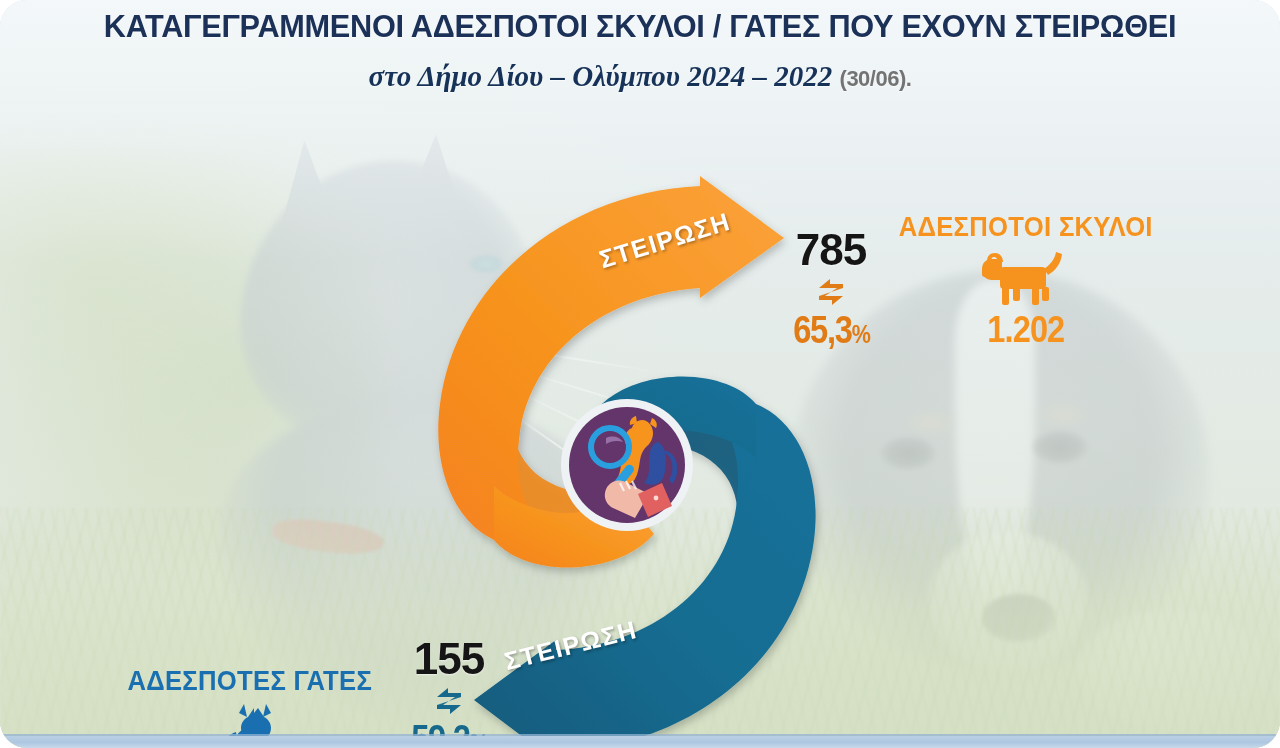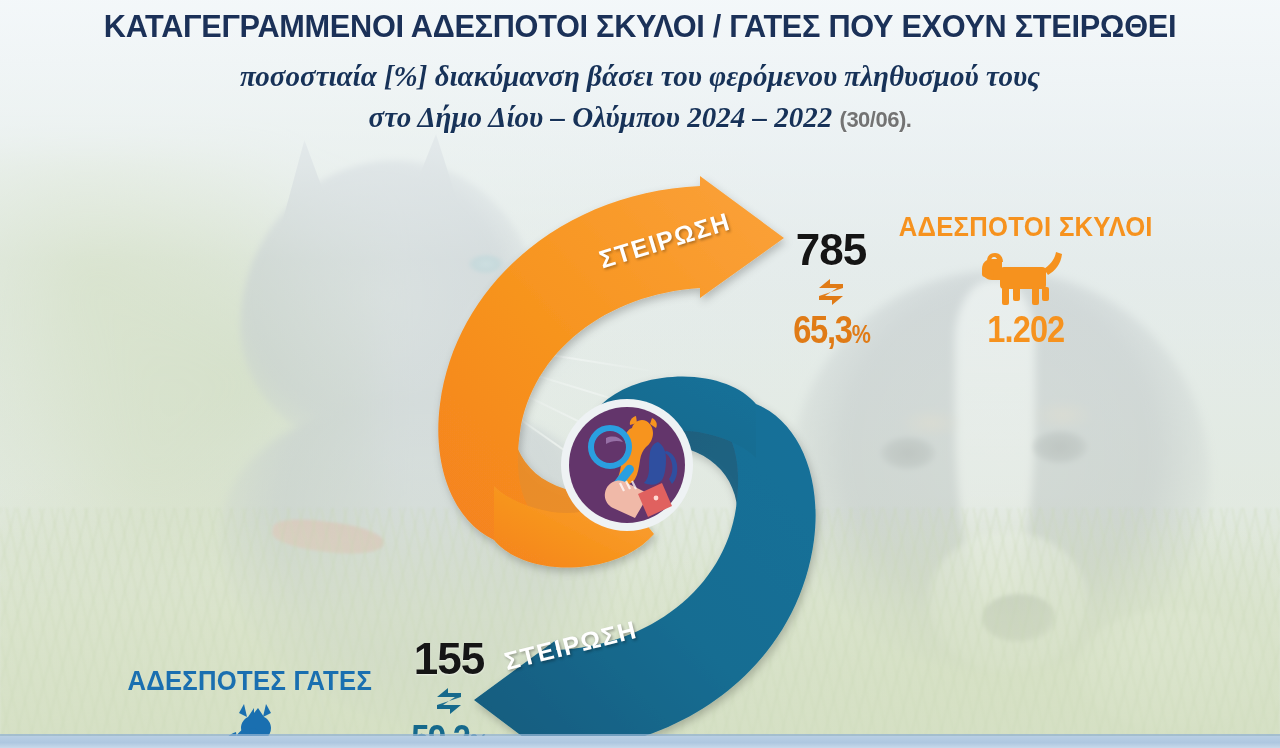--- a/index.html
+++ b/index.html
@@ -12,20 +12,21 @@
     background: #ffffff;
     font-family: "Liberation Sans", "DejaVu Sans", sans-serif;
   }
 
   #stage {
     position: relative;
     width: 1280px;
     height: 748px;
     overflow: hidden;
     background: #e9eef0;
+    border-radius: 27px;
   }
 
   
   .bg-layer { position: absolute; inset: 0; overflow: hidden; }
 
   .bg-base {
     position: absolute; inset: 0;
     background:
       radial-gradient(ellipse 60% 45% at 22% 88%, #cfd8b8 0%, rgba(207,216,184,0) 62%),
       radial-gradient(ellipse 55% 40% at 78% 90%, #c9d4b0 0%, rgba(201,212,176,0) 60%),
@@ -337,21 +338,20 @@
       <div class="dog-paw"></div>
     </div>
 
     <div class="bg-grass"></div>
     <div class="bg-wash"></div>
   </div>
 
   <div class="header">
     <div class="title">ΚΑΤΑΓΕΓΡΑΜΜΕΝΟΙ ΑΔΕΣΠΟΤΟΙ ΣΚΥΛΟΙ / ΓΑΤΕΣ ΠΟΥ ΕΧΟΥΝ ΣΤΕΙΡΩΘΕΙ</div>
     <div class="subtitle">
-      <div>ποσοστιαία [%] διακύμανση βάσει του φερόμενου πληθυσμού τους</div>
       <div>
         <span>στο Δήμο Δίου – Ολύμπου 2024 – 2022</span>
         <span class="date">(30/06).</span>
       </div>
     </div>
   </div>
 
   <svg class="arrows" viewBox="0 0 1280 748" width="1280" height="748">
     <defs>
       <linearGradient id="gradOrange" x1="0" y1="1" x2="1" y2="0">

